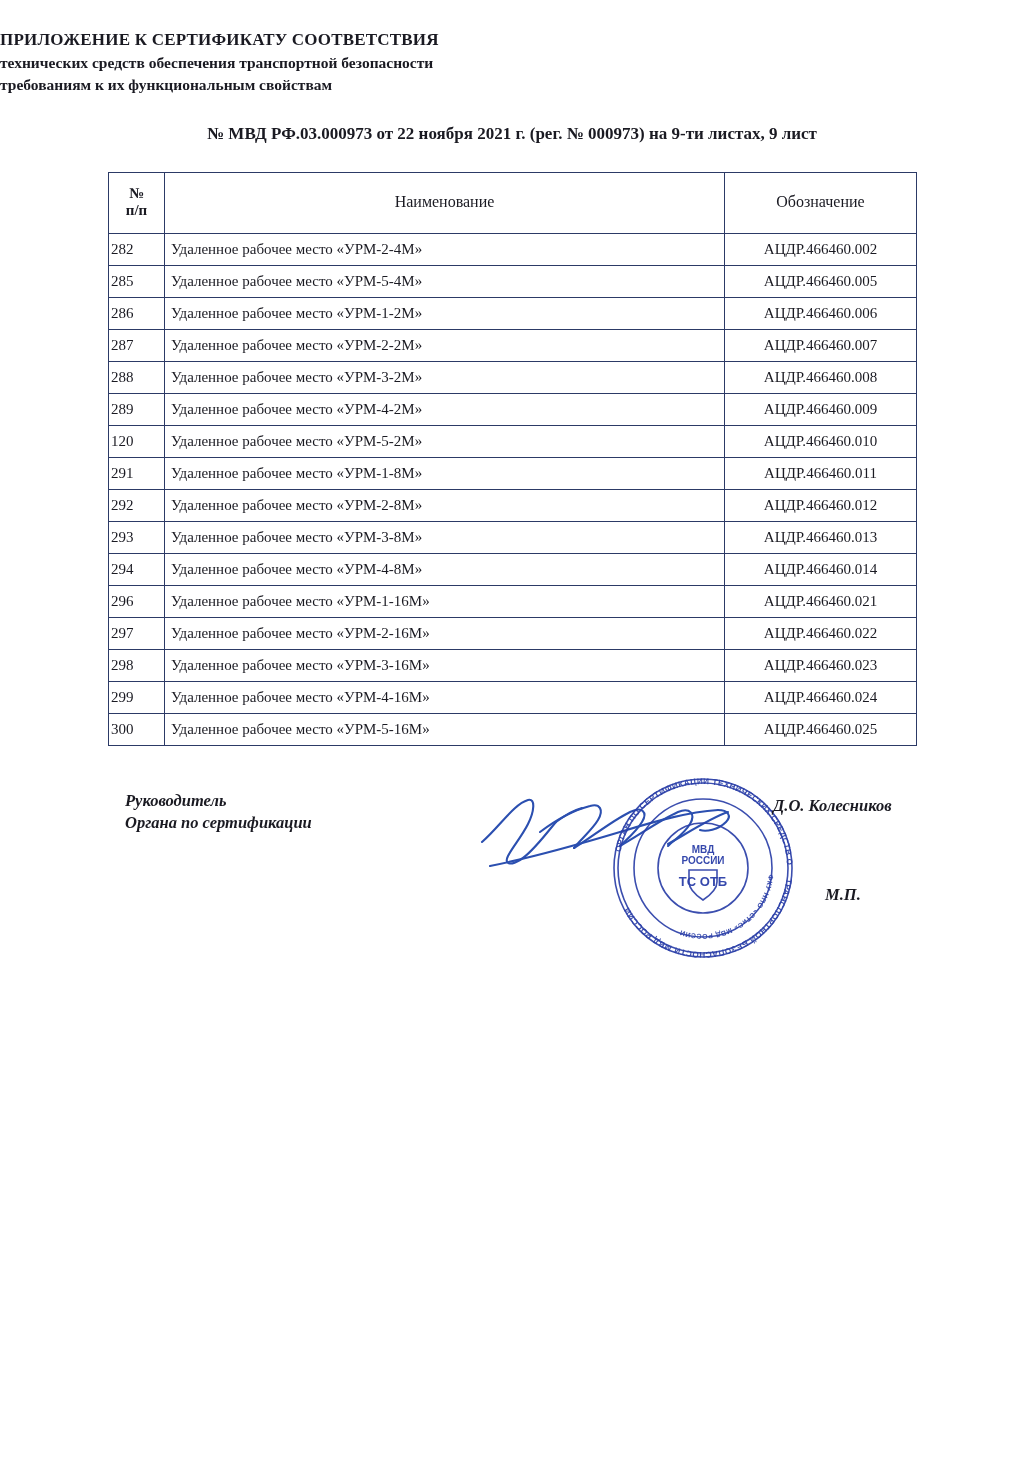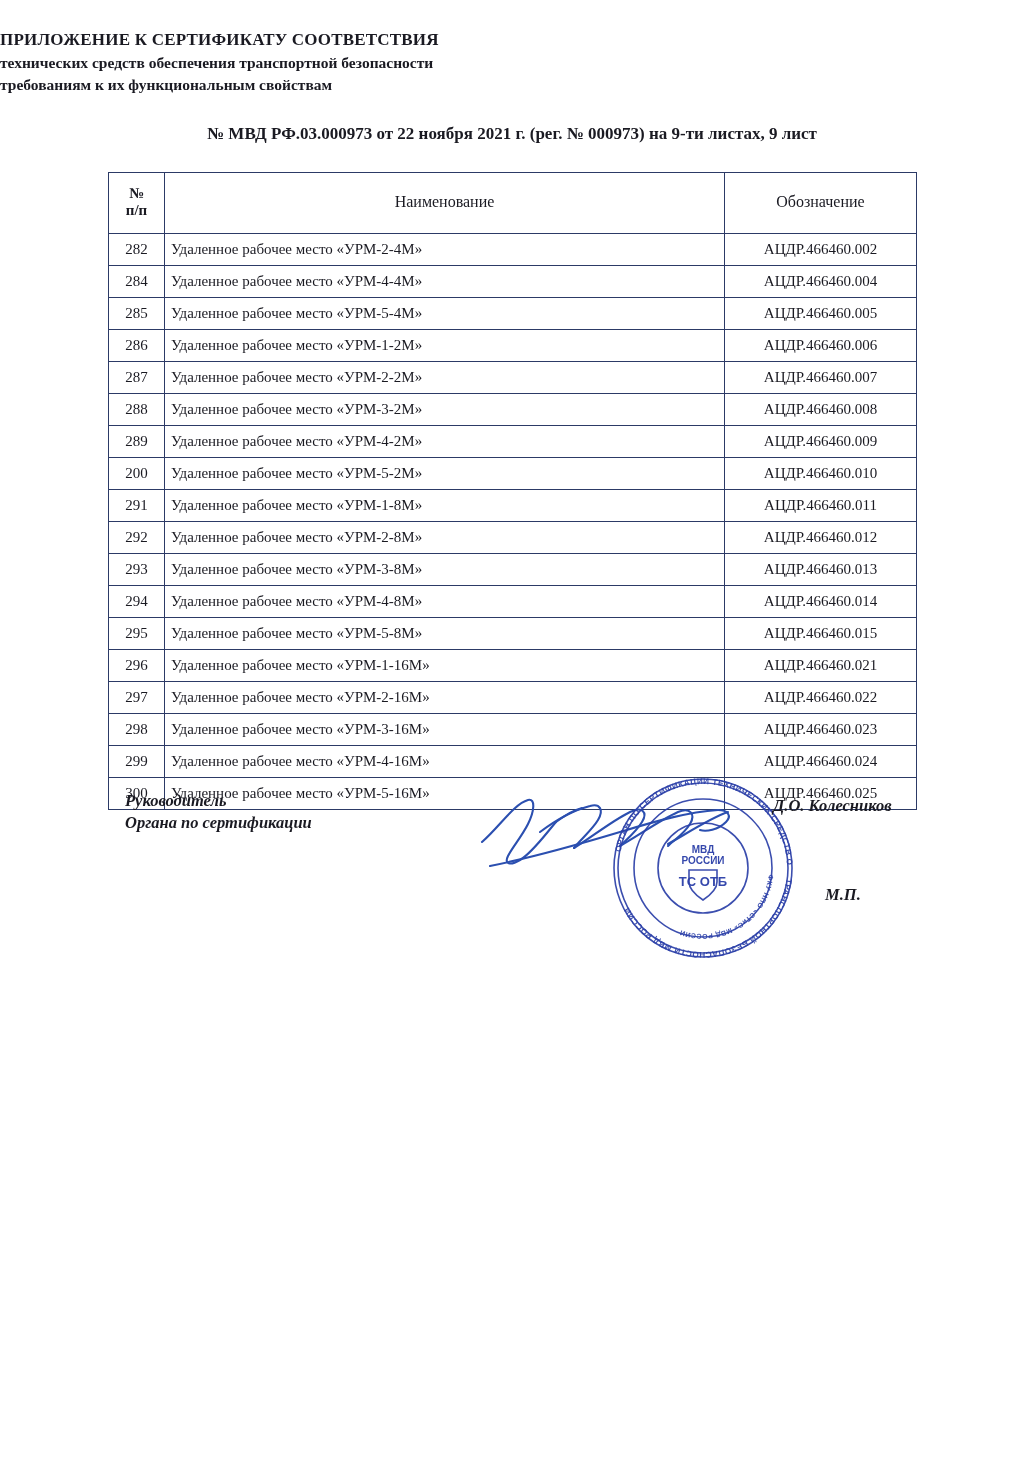--- a/index.html
+++ b/index.html
@@ -66,21 +66,20 @@
   }
   table.items thead th.num-head {
     font-weight: bold;
     font-size: 15px;
     line-height: 1.15;
   }
   col.c-num { width: 56px; }
   col.c-name { width: 560px; }
   col.c-desig { width: 192px; }
   table.items td.num {
-    text-align: center;
     padding: 3px 2px;
     height: 25px;
   }
   table.items td.name {
     text-align: left;
     padding: 3px 6px;
   }
   table.items td.desig {
     text-align: center;
     padding: 3px 4px;
@@ -165,25 +164,20 @@
           <th>Обозначение</th>
         </tr>
       </thead>
       <tbody id="items-body">
           <tr>
             <td class="num">282</td>
             <td class="name">Удаленное рабочее место «УРМ-2-4М»</td>
             <td class="desig">АЦДР.466460.002</td>
           </tr>
           <tr>
-            <td class="num">284</td>
-            <td class="name">Удаленное рабочее место «УРМ-4-4М»</td>
-            <td class="desig">АЦДР.466460.004</td>
-          </tr>
-          <tr>
             <td class="num">285</td>
             <td class="name">Удаленное рабочее место «УРМ-5-4М»</td>
             <td class="desig">АЦДР.466460.005</td>
           </tr>
           <tr>
             <td class="num">286</td>
             <td class="name">Удаленное рабочее место «УРМ-1-2М»</td>
             <td class="desig">АЦДР.466460.006</td>
           </tr>
           <tr>
@@ -195,21 +189,21 @@
             <td class="num">288</td>
             <td class="name">Удаленное рабочее место «УРМ-3-2М»</td>
             <td class="desig">АЦДР.466460.008</td>
           </tr>
           <tr>
             <td class="num">289</td>
             <td class="name">Удаленное рабочее место «УРМ-4-2М»</td>
             <td class="desig">АЦДР.466460.009</td>
           </tr>
           <tr>
-            <td class="num">200</td>
+            <td class="num">120</td>
             <td class="name">Удаленное рабочее место «УРМ-5-2М»</td>
             <td class="desig">АЦДР.466460.010</td>
           </tr>
           <tr>
             <td class="num">291</td>
             <td class="name">Удаленное рабочее место «УРМ-1-8М»</td>
             <td class="desig">АЦДР.466460.011</td>
           </tr>
           <tr>
             <td class="num">292</td>
@@ -218,25 +212,20 @@
           </tr>
           <tr>
             <td class="num">293</td>
             <td class="name">Удаленное рабочее место «УРМ-3-8М»</td>
             <td class="desig">АЦДР.466460.013</td>
           </tr>
           <tr>
             <td class="num">294</td>
             <td class="name">Удаленное рабочее место «УРМ-4-8М»</td>
             <td class="desig">АЦДР.466460.014</td>
-          </tr>
-          <tr>
-            <td class="num">295</td>
-            <td class="name">Удаленное рабочее место «УРМ-5-8М»</td>
-            <td class="desig">АЦДР.466460.015</td>
           </tr>
           <tr>
             <td class="num">296</td>
             <td class="name">Удаленное рабочее место «УРМ-1-16М»</td>
             <td class="desig">АЦДР.466460.021</td>
           </tr>
           <tr>
             <td class="num">297</td>
             <td class="name">Удаленное рабочее место «УРМ-2-16М»</td>
             <td class="desig">АЦДР.466460.022</td>

